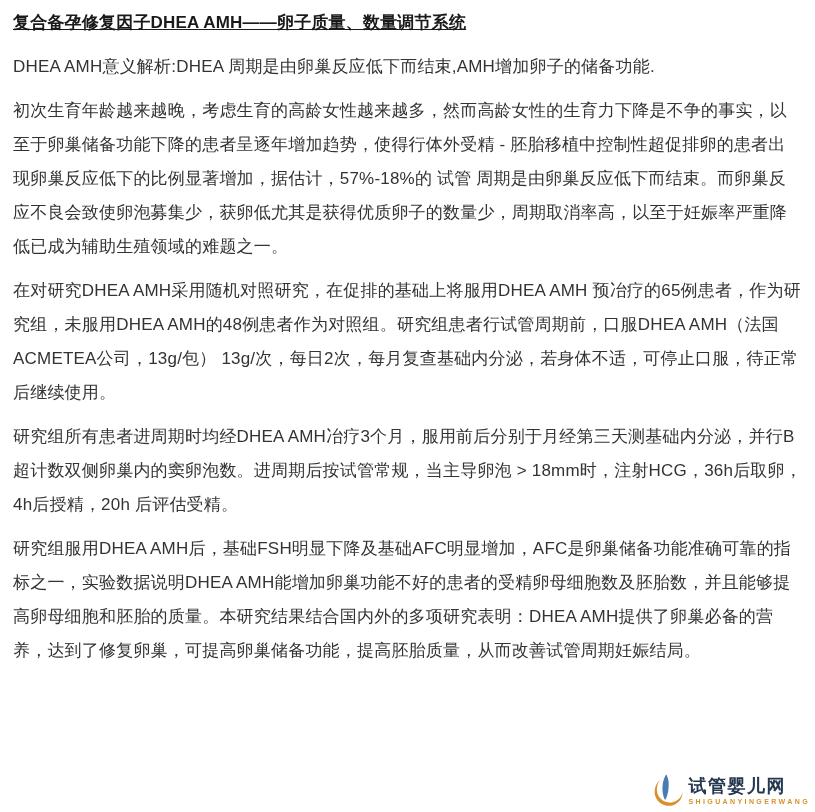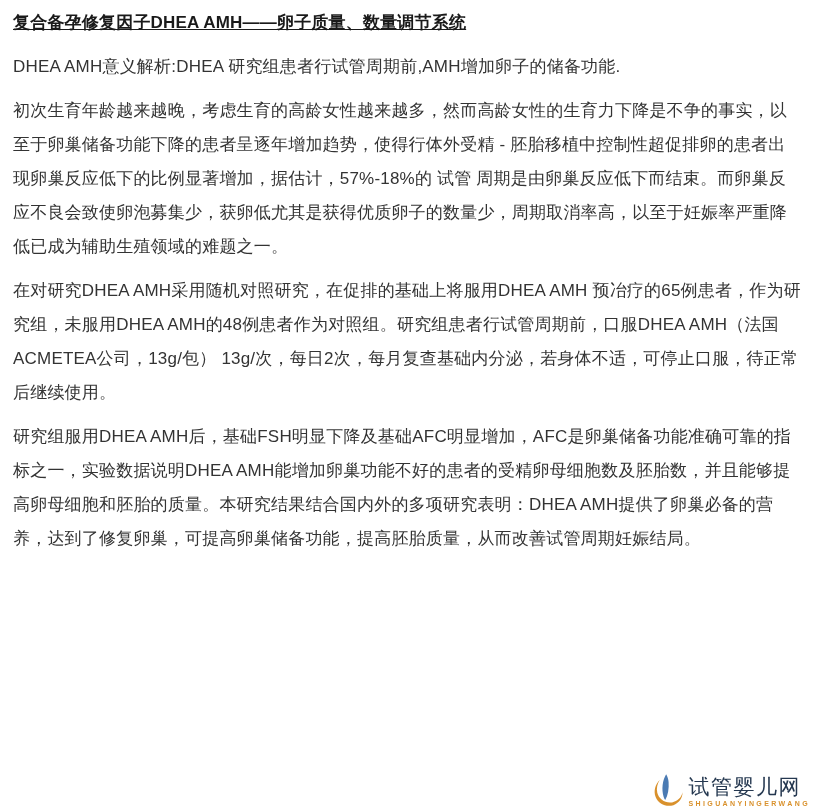--- a/index.html
+++ b/index.html
@@ -52,43 +52,44 @@
     width:31px;height:36px;
     flex:0 0 auto;
     margin-right:5px;
   }
   .watermark .logo-texts{
     display:flex;
     flex-direction:column;
     line-height:1;
   }
   .watermark .site-name{
-    font-size:21px;
-    font-weight:400;
+    font-size:18px;
+    font-weight:700;
     color:var(--navy);
     letter-spacing:1.5px;
     white-space:nowrap;
   }
   .watermark .site-latin{
     font-size:7px;
     font-weight:700;
     color:var(--orange);
     letter-spacing:2.4px;
     margin-top:3px;
     white-space:nowrap;
   }
 </style>
 </head>
 <body>
 
 <article class="doc">
   <h3>复合备孕修复因子DHEA AMH——卵子质量、数量调节系统</h3>
-  <p>DHEA AMH意义解析:DHEA 研究组患者行试管周期前,AMH增加卵子的储备功能.</p>
+  <p>DHEA AMH意义解析:DHEA 周期是由卵巢反应低下而结束,AMH增加卵子的储备功能.</p>
   <p>初次生育年龄越来越晚，考虑生育的高龄女性越来越多，然而高龄女性的生育力下降是不争的事实，以至于卵巢储备功能下降的患者呈逐年增加趋势，使得行体外受精 - 胚胎移植中控制性超促排卵的患者出现卵巢反应低下的比例显著增加，据估计，57%-18%的 试管 周期是由卵巢反应低下而结束。而卵巢反应不良会致使卵泡募集少，获卵低尤其是获得优质卵子的数量少，周期取消率高，以至于妊娠率严重降低已成为辅助生殖领域的难题之一。</p>
   <p>在对研究DHEA AMH采用随机对照研究，在促排的基础上将服用DHEA AMH 预冶疗的65例患者，作为研究组，未服用DHEA AMH的48例患者作为对照组。研究组患者行试管周期前，口服DHEA AMH（法国ACMETEA公司，13g/包） 13g/次，每日2次，每月复查基础内分泌，若身体不适，可停止口服，待正常后继续使用。</p>
+  <p>研究组所有患者进周期时均经DHEA AMH冶疗3个月，服用前后分别于月经第三天测基础内分泌，并行B超计数双侧卵巢内的窦卵泡数。进周期后按试管常规，当主导卵泡 &gt; 18mm时，注射HCG，36h后取卵，4h后授精，20h 后评估受精。</p>
   <p>研究组服用DHEA AMH后，基础FSH明显下降及基础AFC明显增加，AFC是卵巢储备功能准确可靠的指标之一，实验数据说明DHEA AMH能增加卵巢功能不好的患者的受精卵母细胞数及胚胎数，并且能够提高卵母细胞和胚胎的质量。本研究结果结合国内外的多项研究表明：DHEA AMH提供了卵巢必备的营养，达到了修复卵巢，可提高卵巢储备功能，提高胚胎质量，从而改善试管周期妊娠结局。</p>
 </article>
 
 <div class="watermark">
   <svg class="logo-icon" viewBox="0 0 34 38" xmlns="http://www.w3.org/2000/svg" aria-hidden="true">
 
     <path style="fill:var(--orange)" d="M8.5,7 C3.5,12 1.5,19 4,25.5 C7,33 15.5,37 23.5,34.5 C29.5,32.5 33.5,27 33.5,20.5
              C32.5,26 28,30.5 22,31.5 C14.5,32.7 7.5,28 5.8,21 C4.6,16 6,10.8 8.5,7 Z"></path>
 
     <path style="fill:var(--blue)" d="M15.5,0.5 C11.5,7.5 10.2,16.5 12.8,25.5 C13.2,26.8 13.8,28 14.5,29

